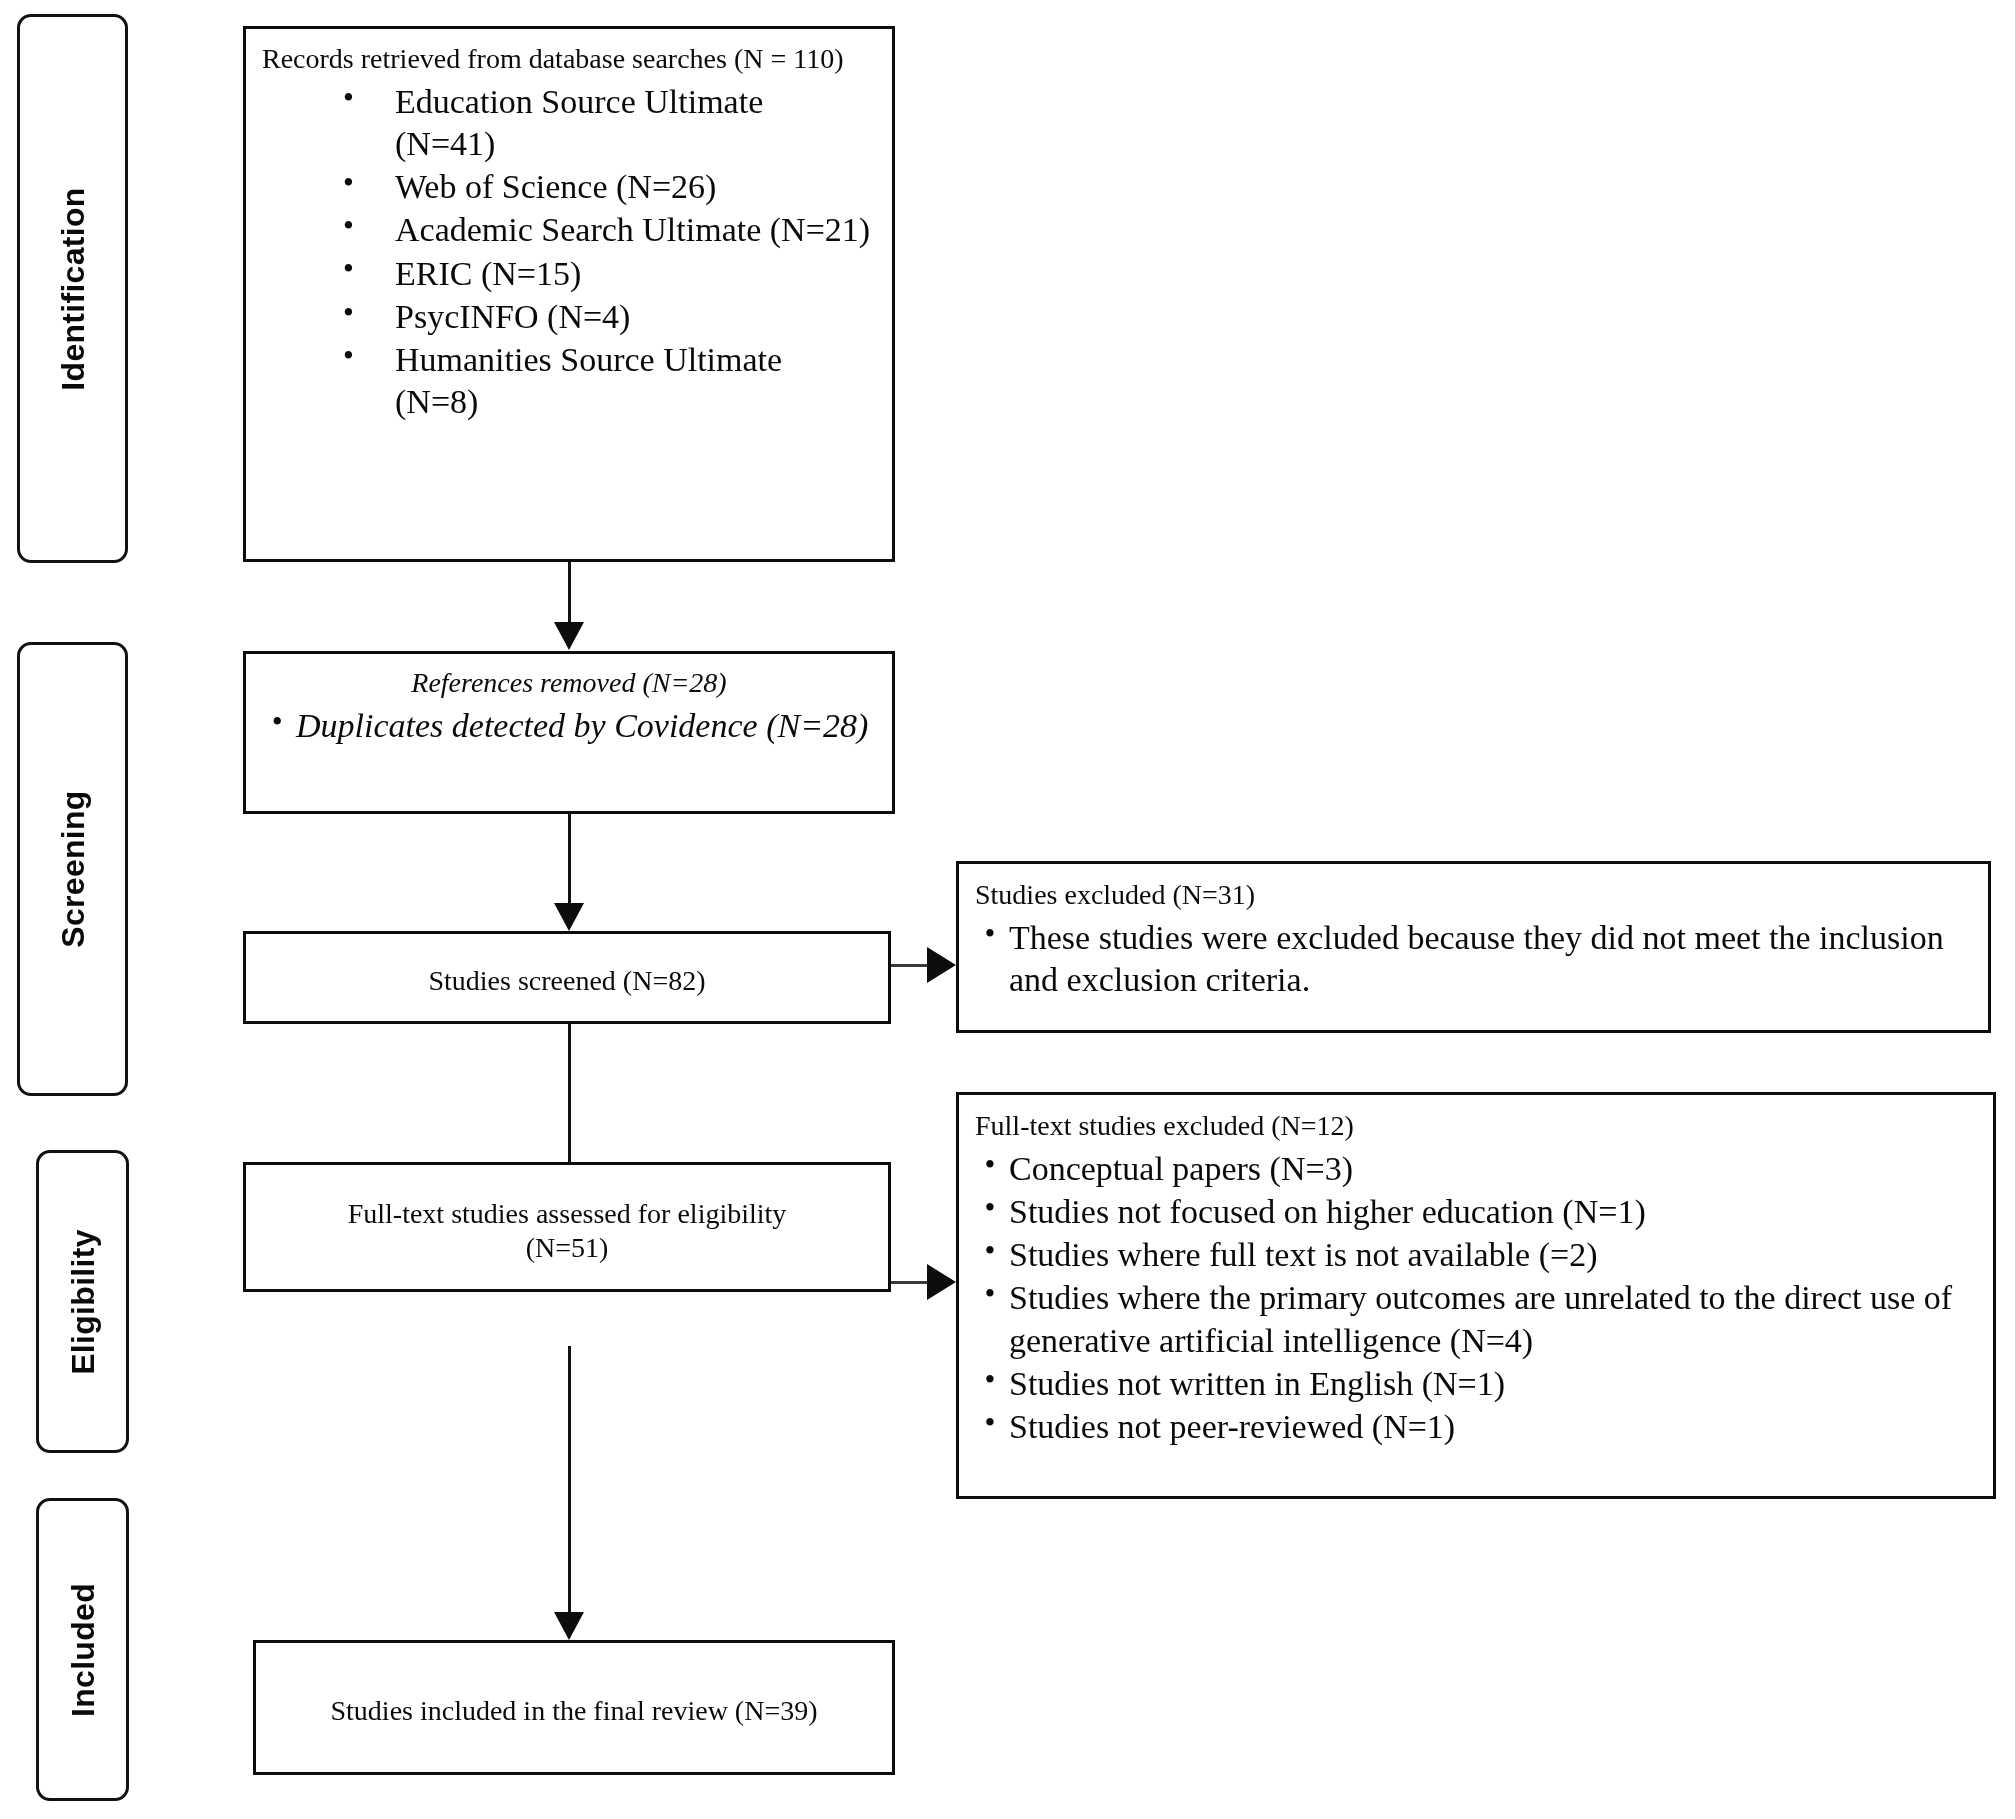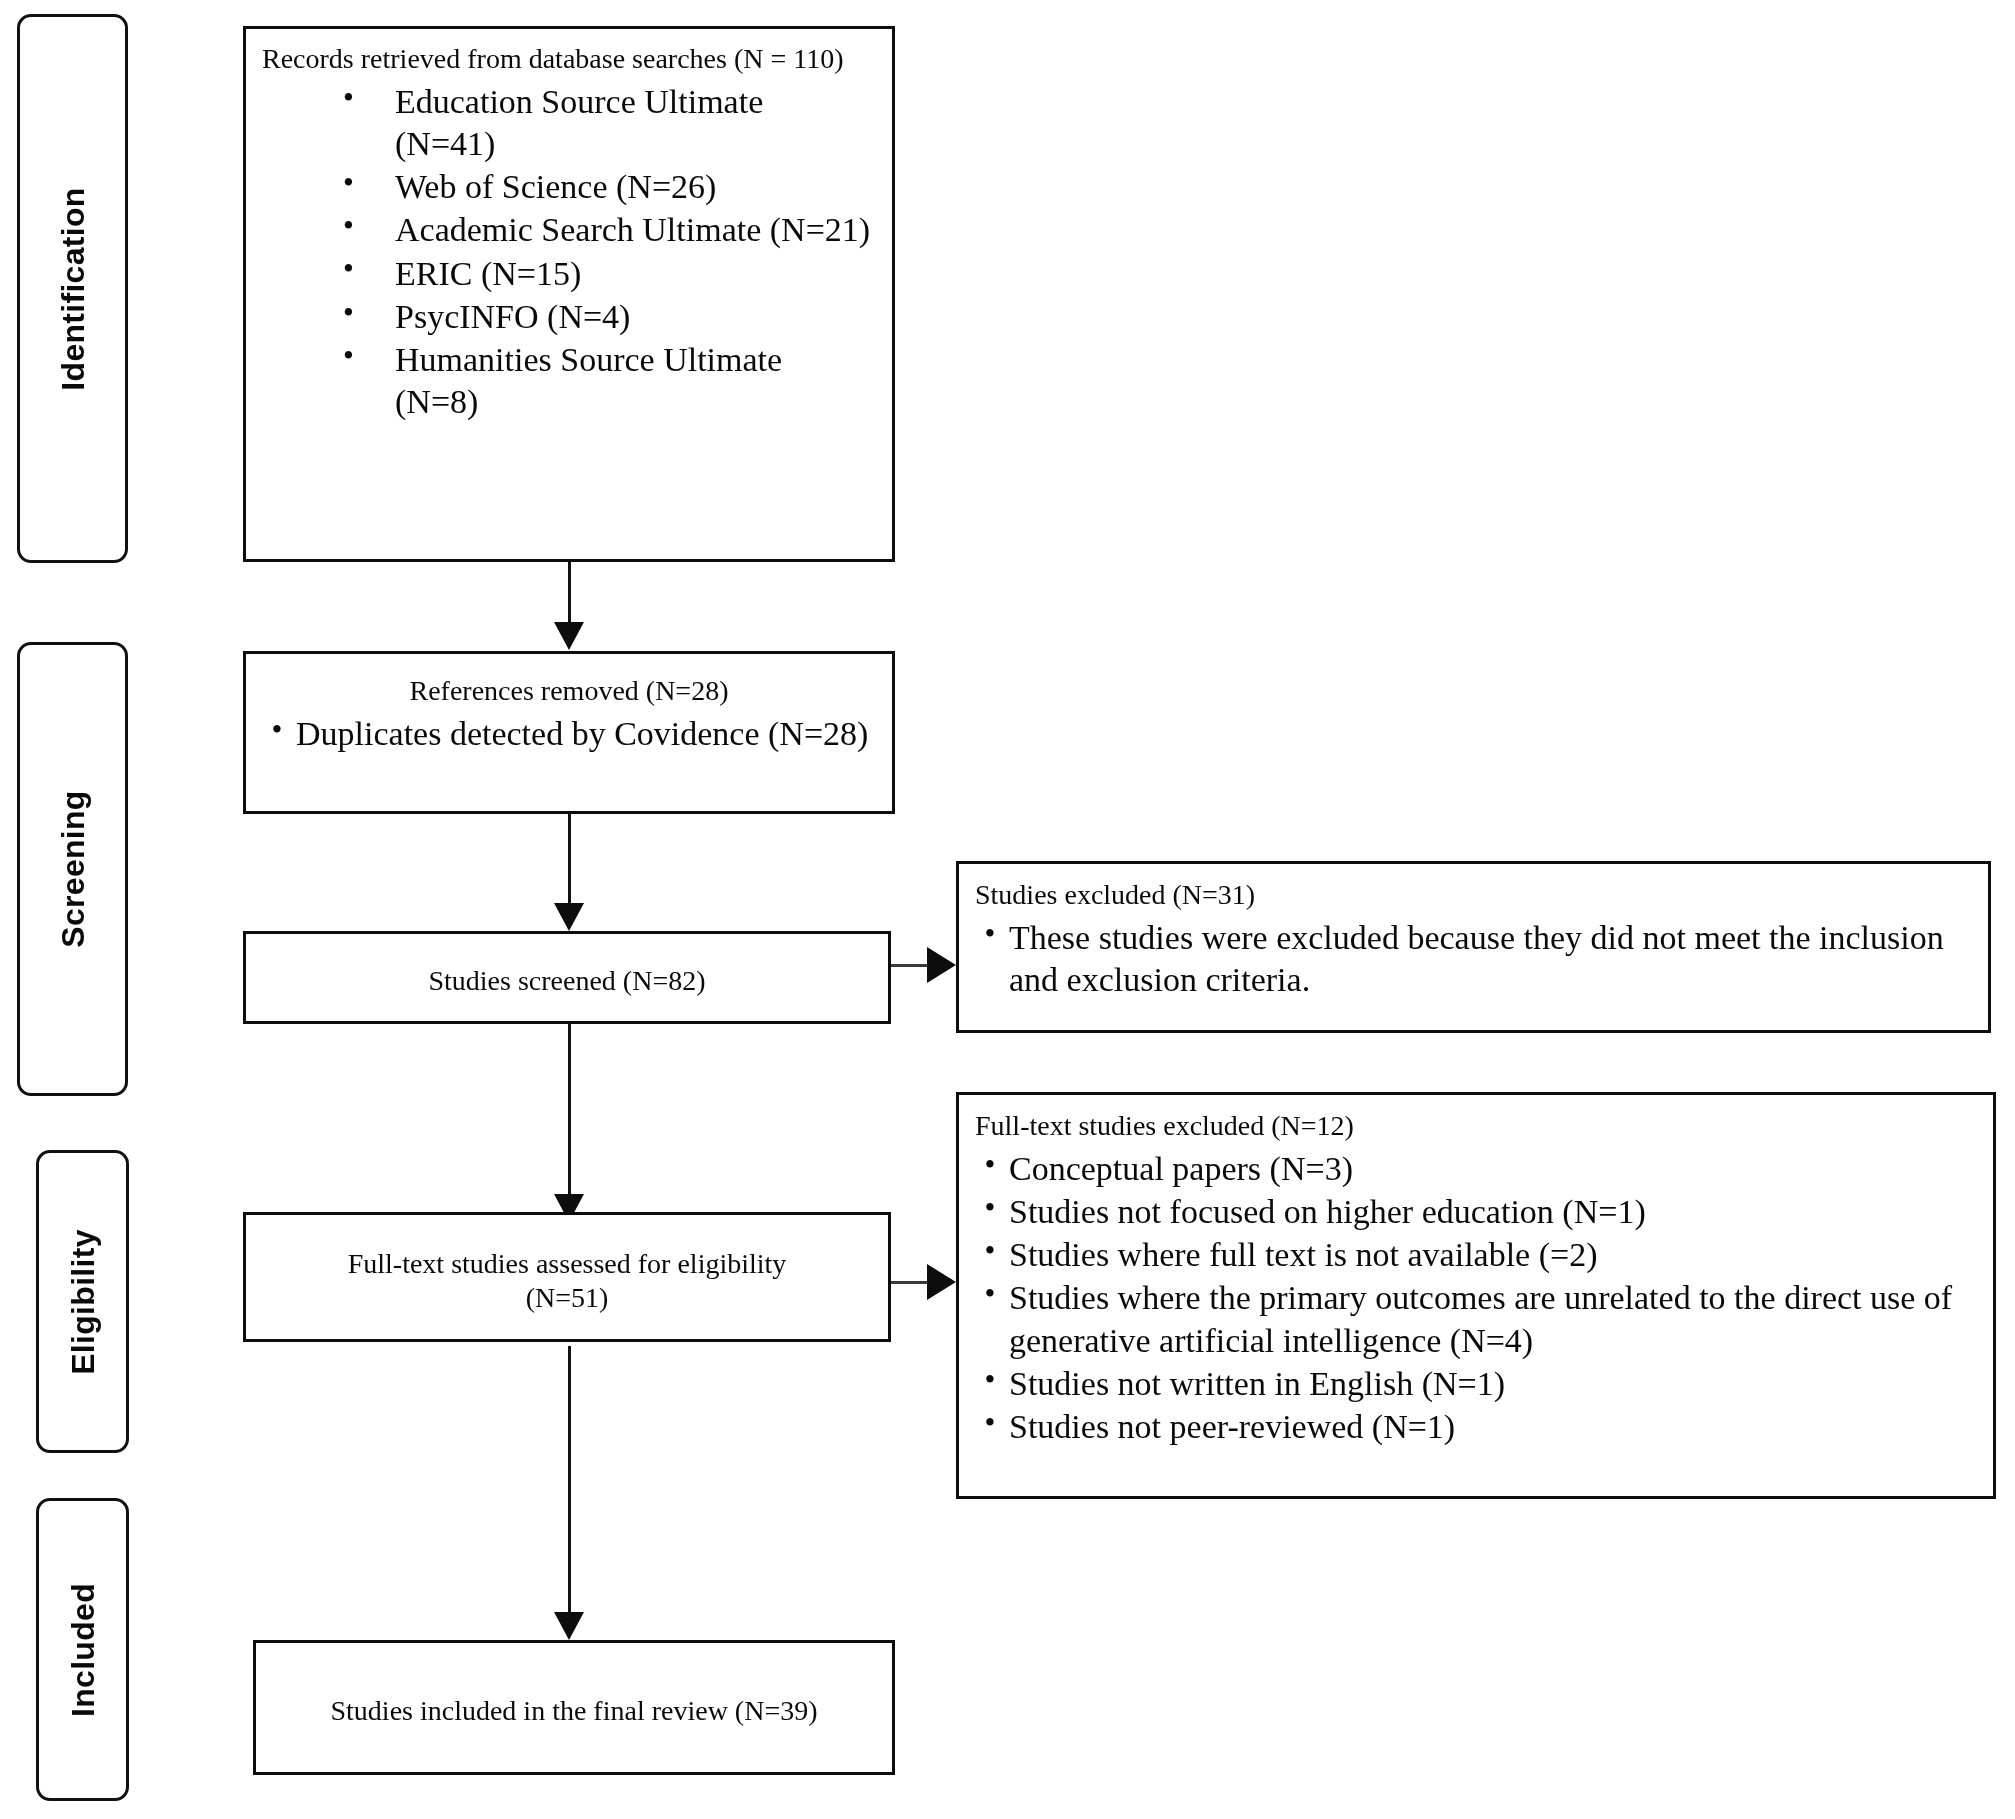--- a/index.html
+++ b/index.html
@@ -159,21 +159,21 @@
         <li>PsycINFO (N=4)</li>
         <li>Humanities Source Ultimate (N=8)</li>
       </ul>
     </div>
   </div>
 
   <div class="v-line" style="left:568px; top:562px; height:64px;"></div>
   <div class="v-arrow-head" style="left:554px; top:622px;"></div>
 
   <div class="flow-box" style="left:243px; top:651px; width:652px; height:163px;">
-    <div class="box-inner" style="padding-top:20px;">
+    <div class="box-inner" style="padding-top:12px;font-style:italic;">
       <p class="lead-line" style="text-align:center;">References removed (N=28)</p>
       <ul class="bullets">
         <li>Duplicates detected by Covidence (N=28)</li>
       </ul>
     </div>
   </div>
 
   <div class="v-line" style="left:568px; top:814px; height:93px;"></div>
   <div class="v-arrow-head" style="left:554px; top:903px;"></div>
 
@@ -191,21 +191,21 @@
       <p class="lead-line">Studies excluded (N=31)</p>
       <ul class="bullets">
         <li>These studies were excluded because they did not meet the inclusion and exclusion criteria.</li>
       </ul>
     </div>
   </div>
 
   <div class="v-line" style="left:568px; top:1024px; height:174px;"></div>
   <div class="v-arrow-head" style="left:554px; top:1194px;"></div>
 
-  <div class="flow-box" style="left:243px; top:1212px; width:648px; height:130px;">
+  <div class="flow-box" style="left:243px; top:1162px; width:648px; height:130px;">
     <div class="box-inner centered">
       <p class="lead-line" style="max-width:519px;">Full-text studies assessed for eligibility (N=51)</p>
     </div>
   </div>
 
   <div class="h-line" style="left:891px; top:1281px; width:42px;"></div>
   <div class="h-arrow-head" style="left:927px; top:1264px;"></div>
 
   <div class="flow-box" style="left:956px; top:1092px; width:1040px; height:407px;">
     <div class="box-inner" style="padding-top:14px;">

